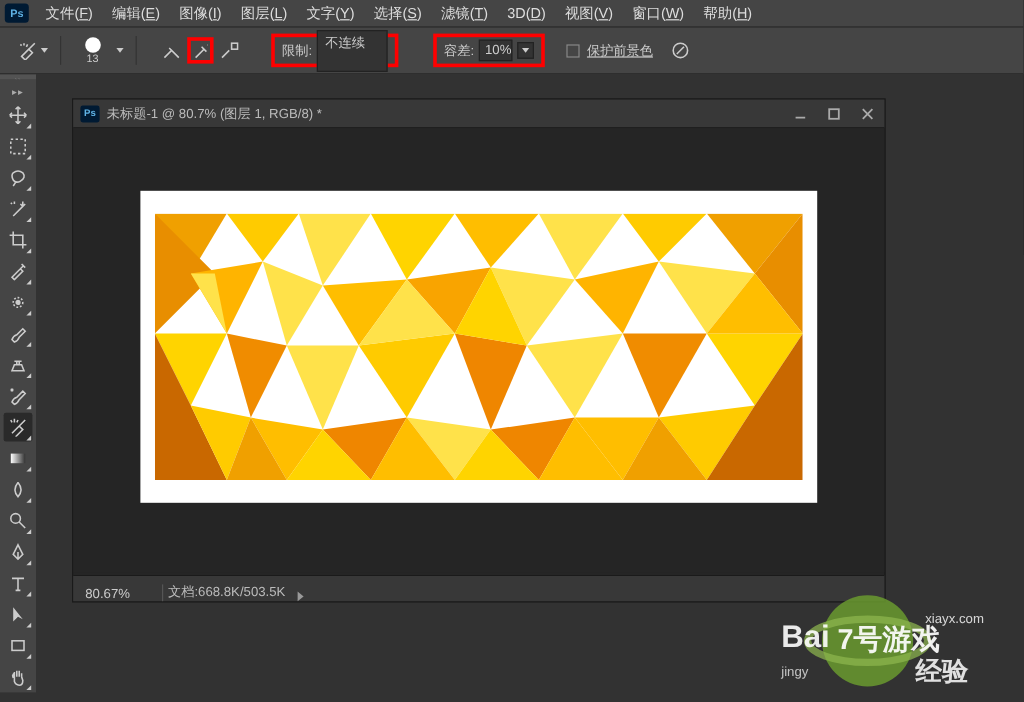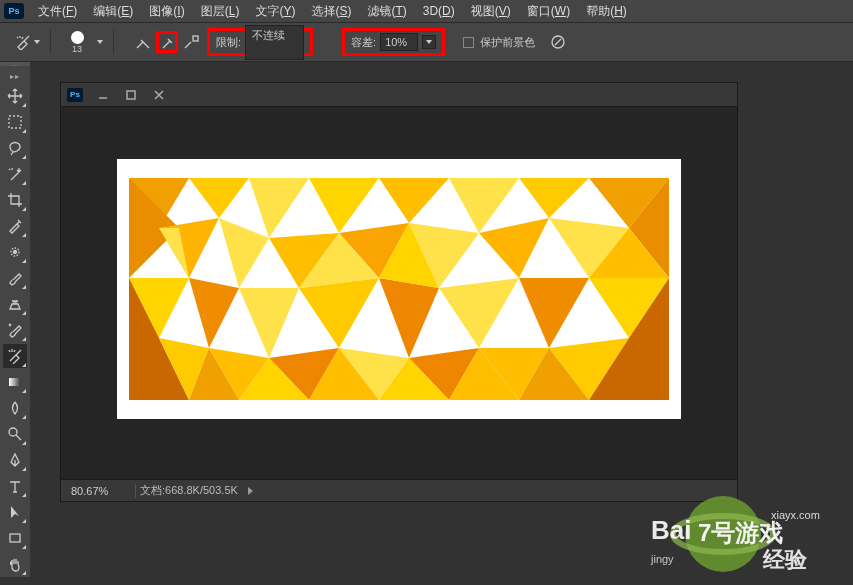--- a/index.html
+++ b/index.html
@@ -112,39 +112,39 @@
       color: #ccc;
       padding: 2px 18px 16px 6px;
       font-size: 11px;
       position: relative;
     }
     .opt-input {
       background: #333;
       border: 1px solid #222;
       color: #ccc;
       padding: 2px 4px;
-      width: 38px;
+      width: 28px;
       font-size: 11px;
     }
     .chev-box {
       width: 14px; height: 14px;
       background: #333;
       border: 1px solid #222;
       display: flex;
       align-items: center;
       justify-content: center;
     }
     .checkbox {
       width: 11px; height: 11px;
       border: 1px solid #888;
       display: inline-block;
       margin-right: 4px;
       vertical-align: middle;
     }
-    .cb-label { font-size: 11px; vertical-align: middle; margin-left: 2px; }
+    .cb-label { font-size: 11px; vertical-align: middle; margin-left: 2px; text-decoration: underline; }
     .pressure-icon {
       width: 18px; height: 18px;
       margin-left: 10px;
       display: flex;
       align-items: center;
       justify-content: center;
     }
     
     .toolbox {
       position: absolute;
@@ -248,21 +248,21 @@
       position: relative;
       overflow: hidden;
     }
     
     .doc-status {
       position: absolute;
       bottom: 0; left: 0; right: 0;
       height: 22px;
       background: #383838;
       display: flex;
-      align-items: center;
+      align-items: flex-end;
       padding-left: 10px;
       border-top: 1px solid #1a1a1a;
       font-size: 11px;
     }
     .status-zoom { width: 60px; }
     .status-sep { width: 1px; height: 14px; background: #555; margin: 0 4px; }
     .status-info { color: #bbb; }
     .status-chev {
       margin-left: 10px;
       width: 0; height: 0;
@@ -327,21 +327,21 @@
         </svg>
     </div>
     <div class="sample-btn">
       <svg width="16" height="16" class="svg-icon">
           <path d="M2 14 L8 8"></path>
           <rect x="10" y="2" width="5" height="5"></rect>
         </svg>
     </div>
   </div>
 
-  <div class="opt-group red-highlight" style="margin-left:1px">
+  <div class="opt-group red-highlight" style="margin-left:20px">
     <span class="opt-label">限制:</span>
     <div class="opt-select">
       <span>不连续</span>
     </div>
   </div>
 
   <div class="opt-group red-highlight" style="margin-left:25px">
     <span class="opt-label">容差:</span>
     <div class="opt-input">
       <span>10%</span>
@@ -488,20 +488,21 @@
       <svg width="16" height="16" class="svg-icon">
         <path d="M5 8 L5 4 M7 8 L7 3 M9 8 L9 3 M11 8 L11 5 M4 9 Q3 7 4 6 L5 8 L5 12 Q6 15 9 15 Q12 15 12 11 L11 8"></path>
       </svg>
       <span class="tool-tri"></span>
     </div>
 </div>
 
 <div class="doc-window">
   <div class="doc-titlebar">
     <div class="doc-ps-icon">Ps</div>
+    <div class="doc-title">未标题-1 @ 80.7% (图层 1, RGB/8) *</div>
     <div class="win-btns">
       <div class="win-btn">
           <svg width="10" height="10">
             <line x1="1" y1="8" x2="9" y2="8" stroke="#aaa" stroke-width="1.5"></line>
           </svg>
         </div>
       <div class="win-btn">
           <svg width="10" height="10">
             <rect x="1" y="1" width="8" height="8" fill="none" stroke="#aaa" stroke-width="1.5"></rect>
           </svg>

